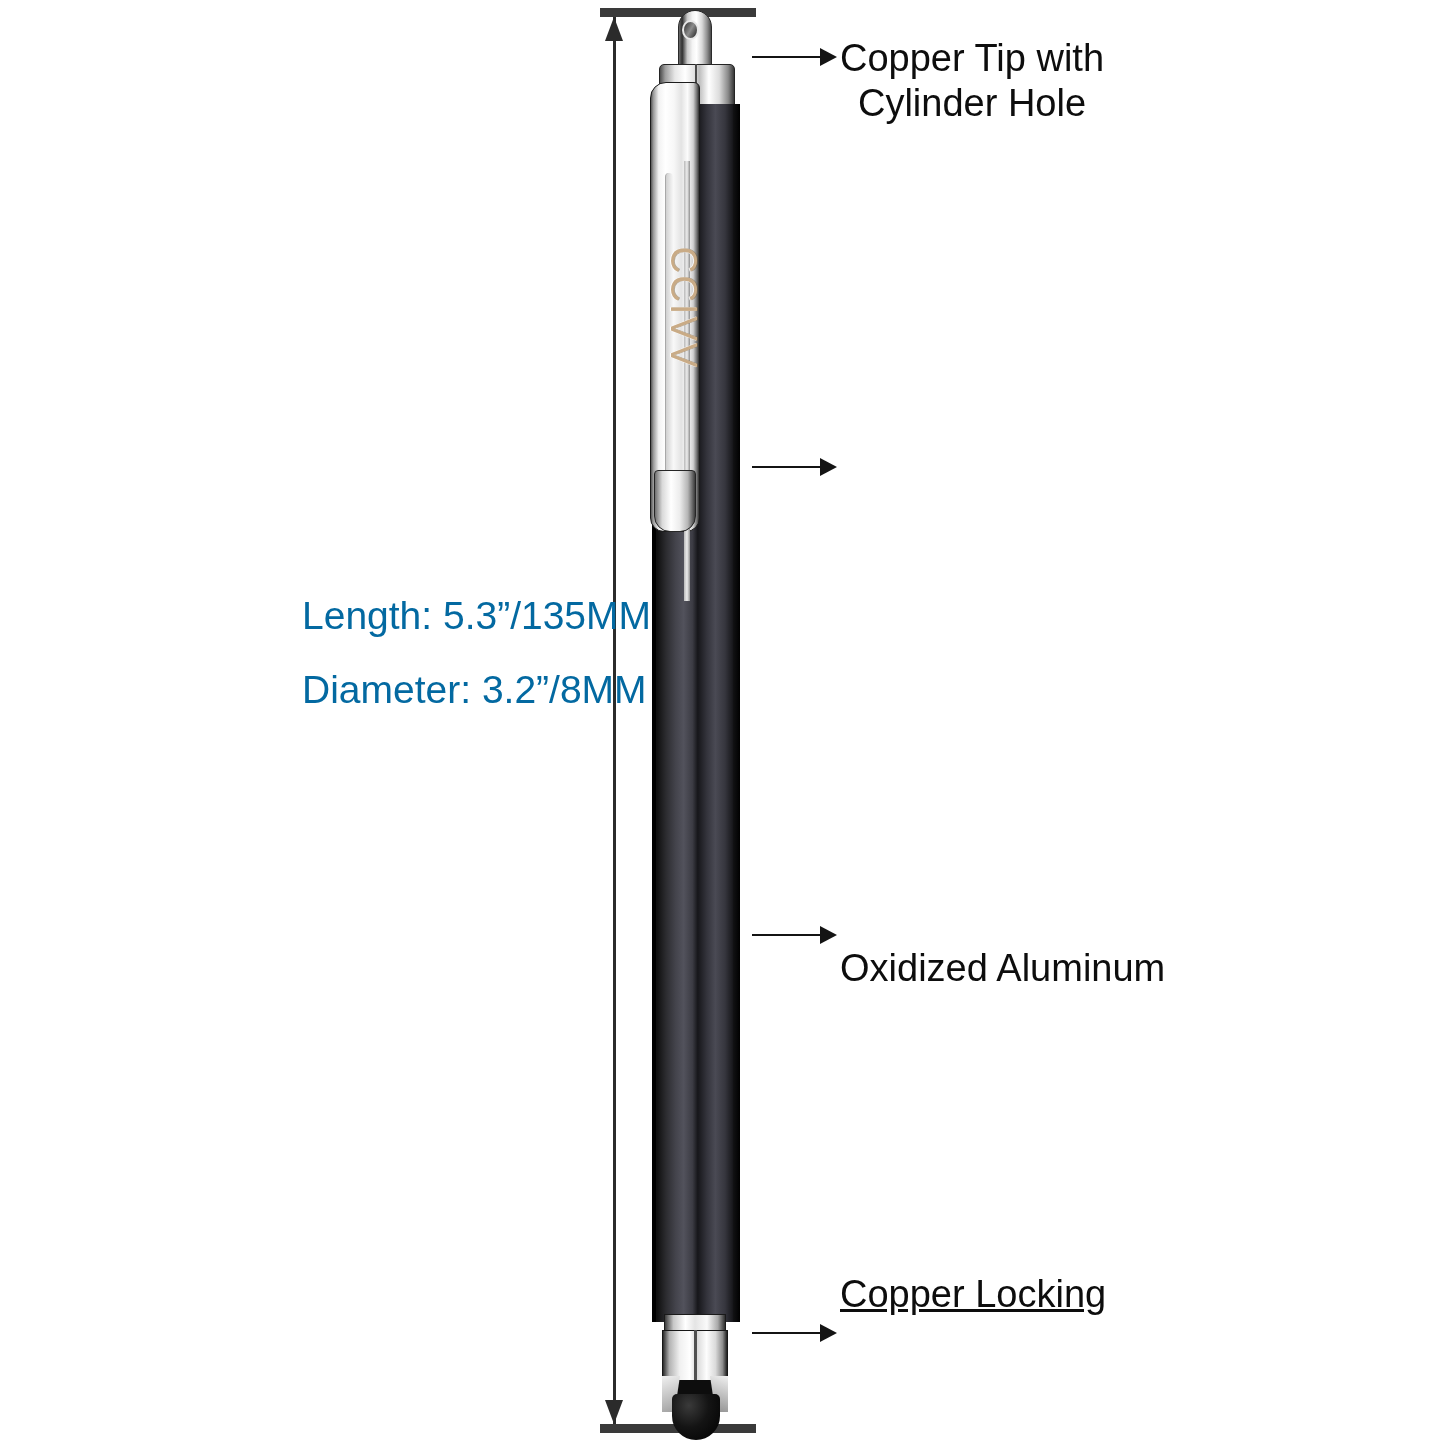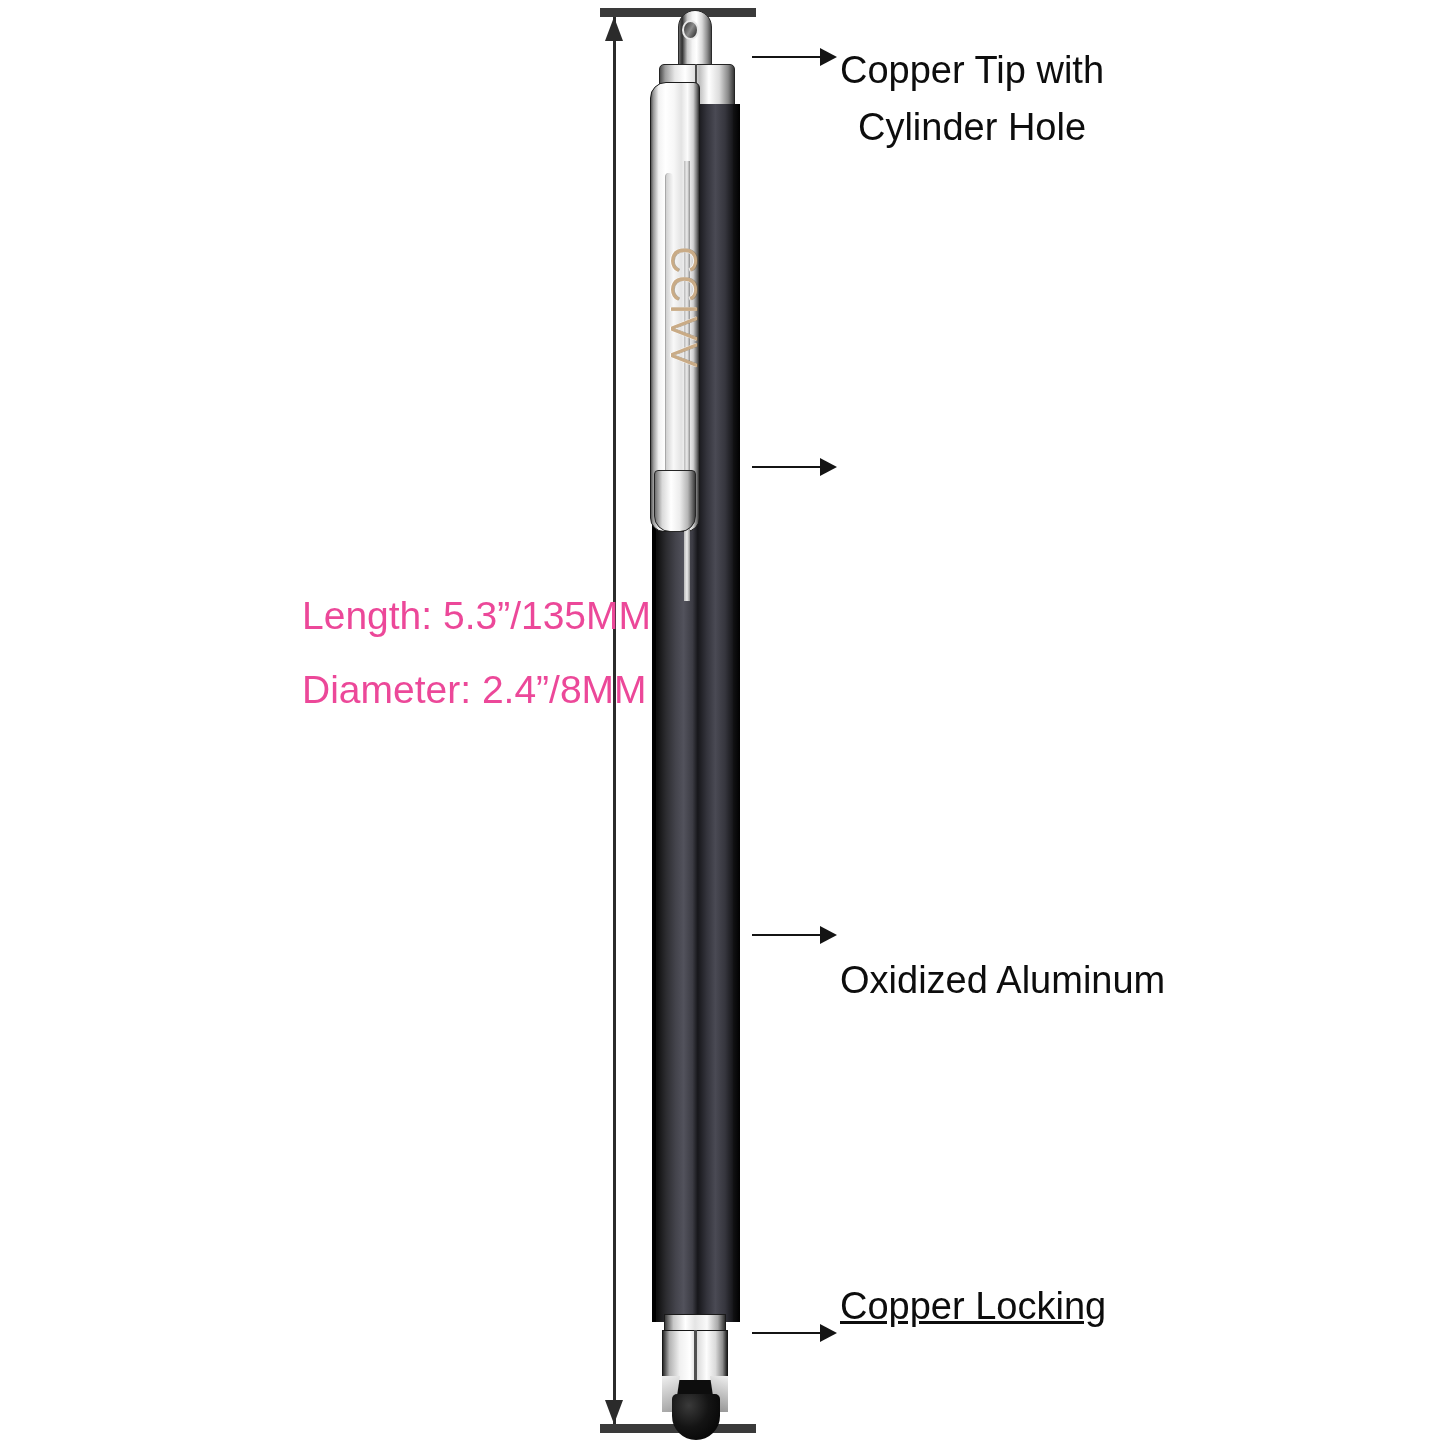--- a/index.html
+++ b/index.html
@@ -51,21 +51,21 @@
   
   #spec-block {
     position: absolute;
     left: 302px;
     top: 596px;
     width: 300px;
     text-align: left;
   }
   .spec-line {
     font-size: 39px;
-    color: #ec4899;
+    color: #0369a1;
     line-height: 1.0;
     white-space: nowrap;
   }
   #spec-length   { margin-bottom: 35px; }
 
   
   #stylus {
     position: absolute;
     left: 648px;
     top: 8px;
@@ -304,36 +304,36 @@
     border-left: 17px solid #141414;
   }
   .callout-text {
     position: absolute;
     font-size: 38px;
     color: #0d0d0d;
     line-height: 1.18;
     white-space: nowrap;
     text-align: center;
   }
-  .callout-text span { display: block; margin-top: 12px; }
+  .callout-text span { display: block; }
 </style>
 </head>
 <body>
 
 <div id="stage">
 
   <div class="dim-bar" id="dim-bar-top"></div>
   <div class="dim-bar" id="dim-bar-bottom"></div>
   <div id="dim-line"></div>
   <div class="dim-arrow" id="dim-arrow-top"></div>
   <div class="dim-arrow" id="dim-arrow-bottom"></div>
 
   <div id="spec-block">
     <div class="spec-line" id="spec-length">Length: 5.3”/135MM</div>
-    <div class="spec-line" id="spec-diameter">Diameter: 2.4”/8MM</div>
+    <div class="spec-line" id="spec-diameter">Diameter: 3.2”/8MM</div>
   </div>
 
   <div id="stylus">
 
     <div id="lanyard-loop"></div>
     <div id="lanyard-hole"></div>
 
     <div id="cap-collar"></div>
     <div id="cap-collar-seam"></div>
 

